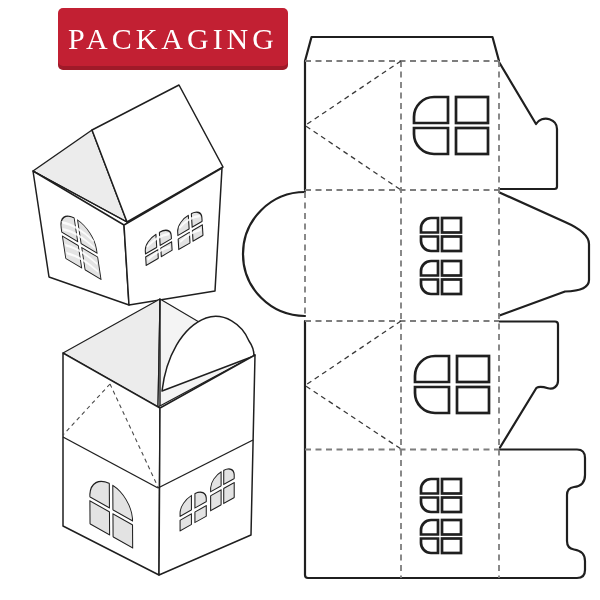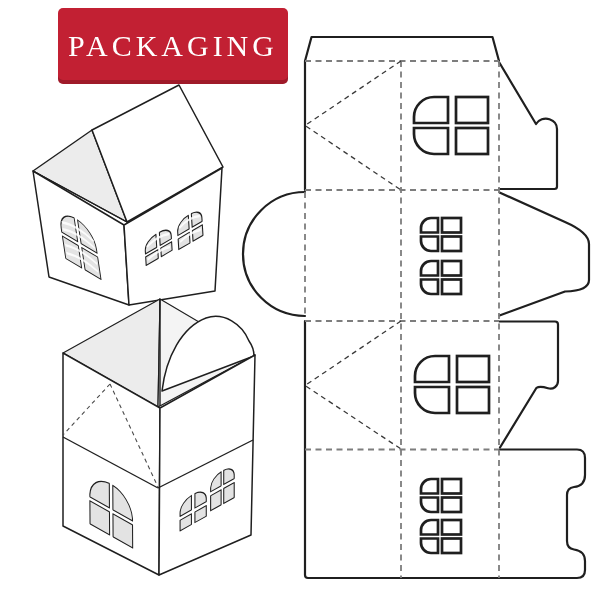--- a/index.html
+++ b/index.html
@@ -1,18 +1,18 @@
 <!DOCTYPE html>
 <html style="--accent: #c22033; --bg: #ffffff; --line: #1f1f1f; --fold: #7d7d7d; --fold-dark: #3a3a3a; --shade: #ececec; --pane: #e3e3e3;"><head>
 <meta charset="utf-8">
 <style>
   html,body{margin:0;padding:0;background:#fff;}
   .stage{position:relative;width:600px;height:600px;background:var(--bg);overflow:hidden;
          font-family:"Liberation Serif", serif;}
-  .banner{position:absolute;left:58px;top:8px;width:230px;height:76px;
+  .banner{position:absolute;left:58px;top:8px;width:230px;height:62px;
           background:var(--accent);border-radius:5px;display:flex;align-items:center;justify-content:center;
           box-shadow:inset 0 -4px 0 rgba(0,0,0,0.18);}
   .banner span{color:#fff;font-size:30px;letter-spacing:4px;font-weight:400;}
   svg{position:absolute;left:0;top:0;}
   .cut{fill:none;stroke:var(--line);stroke-width:2.2;stroke-linejoin:round;stroke-linecap:round;}
   .win{fill:#ffffff;stroke:var(--line);stroke-width:2.7;stroke-linejoin:miter;}
   .fold{fill:none;stroke:var(--fold);stroke-width:1.8;stroke-dasharray:6 4.5;}
   .foldd{fill:none;stroke:var(--fold-dark);stroke-width:1.3;stroke-dasharray:5 4;}
   .m-line{fill:none;stroke:var(--line);stroke-width:1.4;stroke-linejoin:round;}
   .m-white{fill:#ffffff;stroke:var(--line);stroke-width:1.5;stroke-linejoin:round;}

